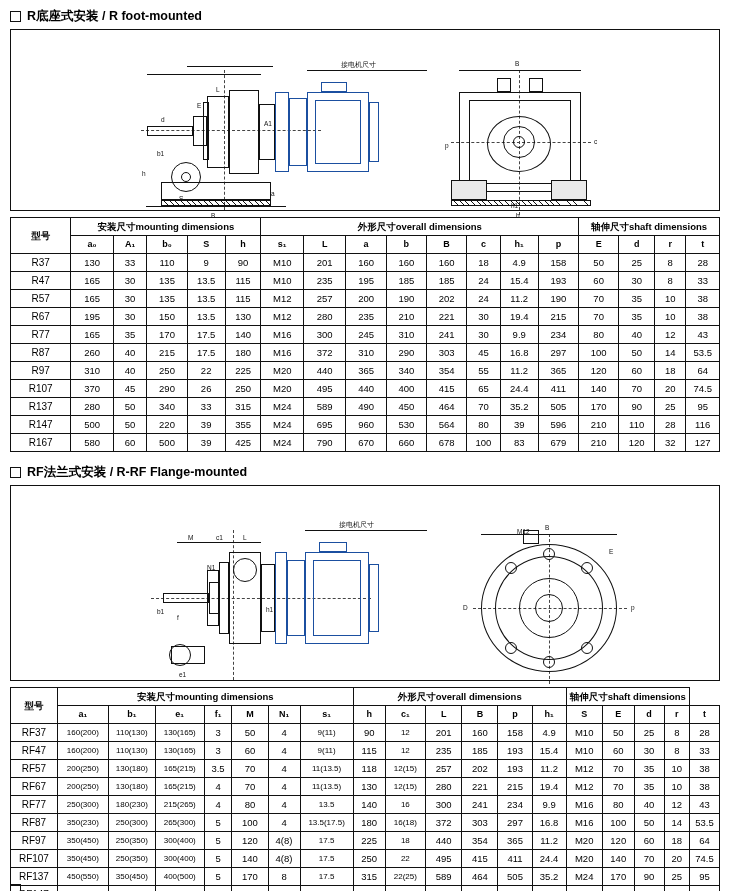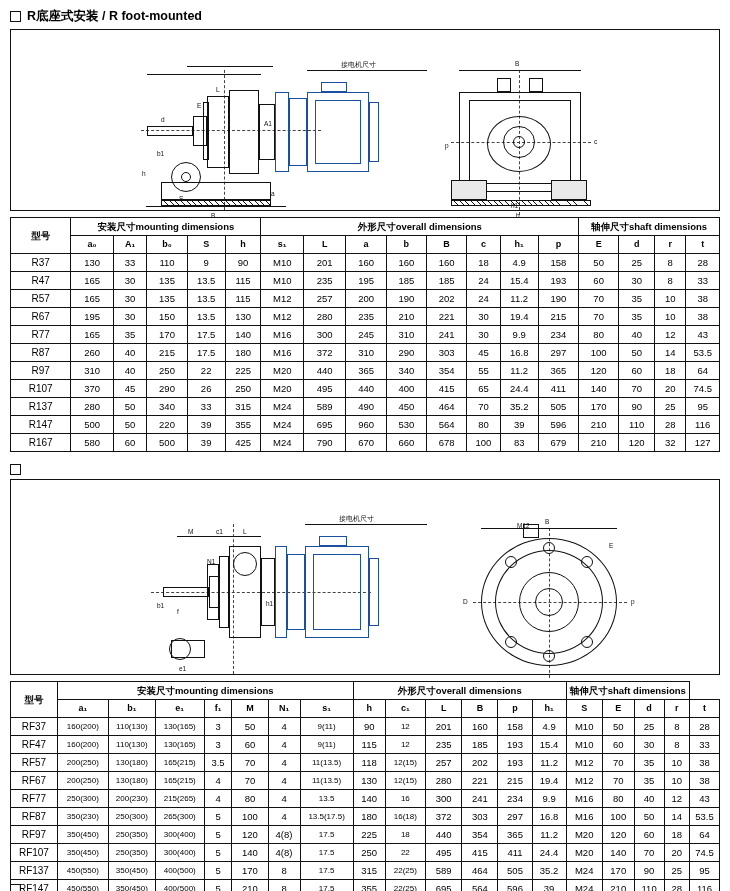--- a/index.html
+++ b/index.html
@@ -423,20 +423,21 @@
           <td>210</td>
         <td>120</td>
           <td>32</td>
         <td>127</td>
       </tr>
     </tbody>
   </table>
 
   <div class="sect-head" style="margin-top:12px;">
     <span class="sq"></span>
+    <span>RF法兰式安装 / R-RF Flange-mounted</span>
   </div>
 
   <div class="draw-wrap draw-2">
 
     <div class="dash" style="left:140px;top:112px;width:220px;"></div>
     <div class="dashv" style="left:222px;top:44px;height:150px;"></div>
 
     <div class="box" style="left:152px;top:107px;width:46px;height:10px;"></div>
     <div class="box" style="left:198px;top:96px;width:10px;height:32px;"></div>
     <div class="box" style="left:208px;top:76px;width:10px;height:72px;"></div>
@@ -618,21 +619,21 @@
         <td>19.4</td>
           <td>M12</td>
         <td>70</td>
           <td>35</td>
         <td>10</td>
           <td>38</td>
       </tr>
       <tr>
         <td class="modelcol">RF77</td>
         <td class="tiny">250(300)</td>
-          <td class="tiny">200(230)</td>
+          <td class="tiny">180(230)</td>
         <td class="tiny">215(265)</td>
           <td>4</td>
         <td>80</td>
           <td>4</td>
         <td class="tiny">13.5</td>
           <td>140</td>
         <td class="tiny">16</td>
           <td>300</td>
         <td>241</td>
           <td>234</td>

